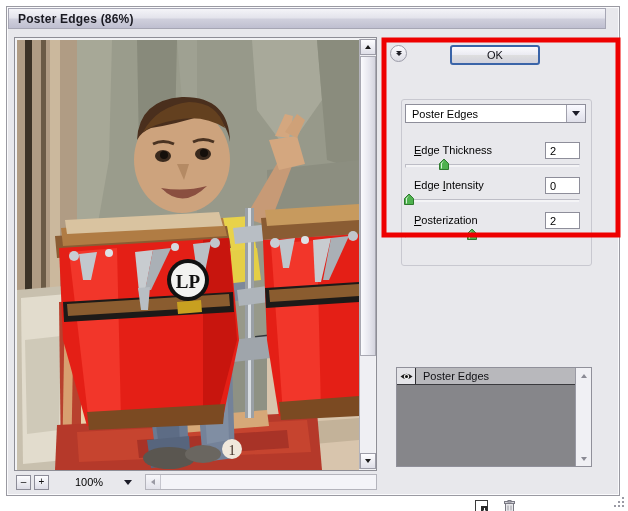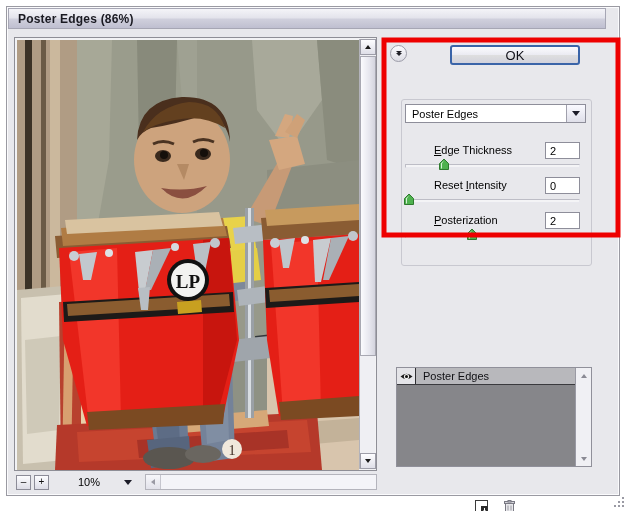--- a/index.html
+++ b/index.html
@@ -229,27 +229,27 @@
     width: 0; height: 0;
     border-left: 3.5px solid transparent;
     border-right: 3.5px solid transparent;
     border-top: 3.5px solid #202028;
     display: block;
     margin-top: -1px;
   }
 
   .dlg-btn {
     position: absolute;
-    width: 130px;
+    width: 90px;
     height: 20px;
     background: linear-gradient(to bottom, #fbfbfe 0%, #ebebf2 48%, #dededf 52%, #d2d2dc 100%);
     border: 1px solid #8c8c98;
     border-radius: 2px;
     box-sizing: border-box;
-    font-size: 13px;
+    font-size: 11px;
     display: flex;
     align-items: center;
     justify-content: center;
     color: #101018;
   }
   #ok-button {
     left: 67px;
     top: 8px;
     border: 2px solid #3a64a8;
     border-radius: 3px;
@@ -304,21 +304,20 @@
     position: absolute;
     left: 22px;
     width: 181px;
   }
   .slider-row .sl-label {
     position: absolute;
     left: 9px;
     top: 0;
     font-size: 11px;
     white-space: nowrap;
-    margin-left: 20px;
   }
   .slider-row .sl-label u { text-decoration: underline; }
   .slider-row .sl-value {
     position: absolute;
     right: 6px;
     top: -2px;
     width: 35px;
     height: 17px;
     background: #ffffff;
     border: 1px solid #8e8e9a;
@@ -592,21 +591,21 @@
     <div class="sb-btn sb-down">
       <span class="arrow arrow-down"></span>
     </div>
   </div>
 </div>
 
 <div id="zoom-bar">
   <div class="zoom-btn">–</div>
   <div class="zoom-btn">+</div>
   <div id="zoom-value-box">
-    <span id="zoom-value">10%</span>
+    <span id="zoom-value">100%</span>
   </div>
   <div id="zoom-chevron">
     <span class="chev-down"></span>
   </div>
 </div>
 
 <div id="preview-hscroll">
   <div class="sb-left">
     <span class="arrow-left"></span>
   </div>
@@ -638,21 +637,21 @@
     <span class="sl-track"></span>
     <span class="sl-thumb" style="left:38.5px">
       <svg width="10" height="11" viewBox="0 0 10 11">
           <path d="M5 0 L9.5 4.5 L9.5 10.5 L0.5 10.5 L0.5 4.5 Z" fill="#4fb24f" stroke="#2e7a2e" stroke-width="1"></path>
           <path d="M5 1.5 L3 4.5 L3 9.5 L2 9.5 L2 4.2 Z" fill="#d6f0d6"></path>
         </svg>
     </span>
   </div>
 
   <div class="slider-row" style="top:142px">
-    <span class="sl-label"><span>Reset </span><u>I</u><span>ntensity</span></span>
+    <span class="sl-label"><span>Edge </span><u>I</u><span>ntensity</span></span>
     <span class="sl-value">0</span>
     <span class="sl-track"></span>
     <span class="sl-thumb" style="left:3.5px">
       <svg width="10" height="11" viewBox="0 0 10 11">
           <path d="M5 0 L9.5 4.5 L9.5 10.5 L0.5 10.5 L0.5 4.5 Z" fill="#4fb24f" stroke="#2e7a2e" stroke-width="1"></path>
           <path d="M5 1.5 L3 4.5 L3 9.5 L2 9.5 L2 4.2 Z" fill="#d6f0d6"></path>
         </svg>
     </span>
   </div>
 

